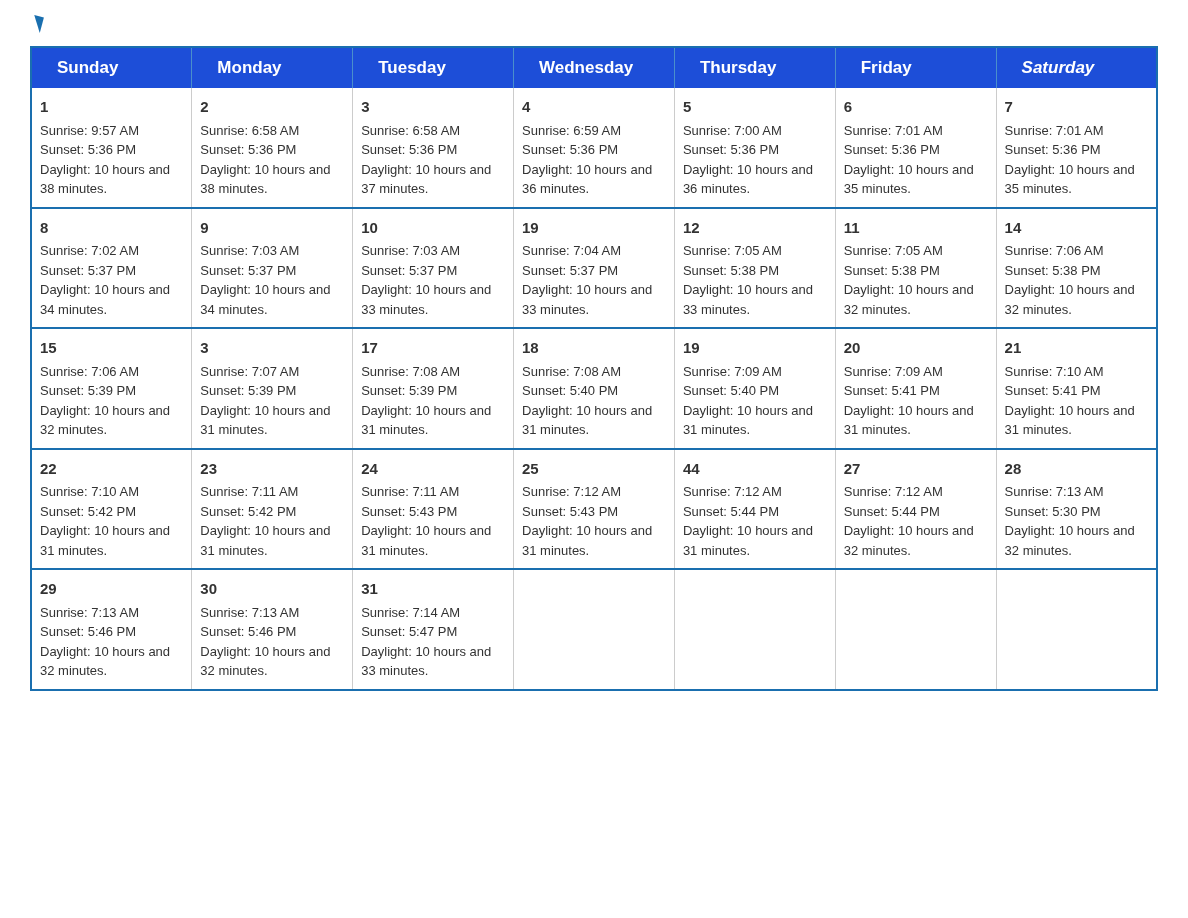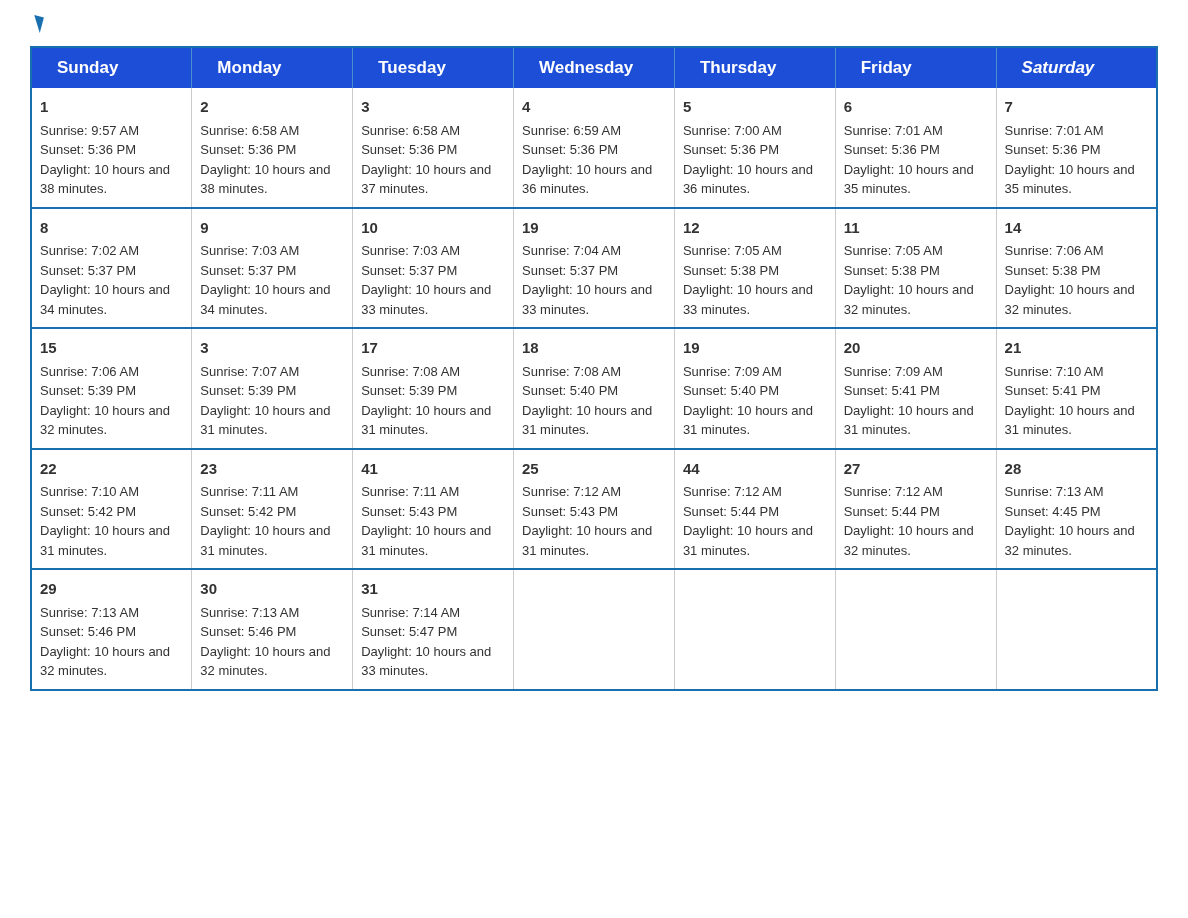--- a/index.html
+++ b/index.html
@@ -165,25 +165,25 @@
         <td><span class="day-num">3</span><span class="day-info">Sunrise: 7:07 AM</span><br><span class="day-info">Sunset: 5:39 PM</span><br><span class="day-info">Daylight: 10 hours and 31 minutes.</span></td>
         <td><span class="day-num">17</span><span class="day-info">Sunrise: 7:08 AM</span><br><span class="day-info">Sunset: 5:39 PM</span><br><span class="day-info">Daylight: 10 hours and 31 minutes.</span></td>
         <td><span class="day-num">18</span><span class="day-info">Sunrise: 7:08 AM</span><br><span class="day-info">Sunset: 5:40 PM</span><br><span class="day-info">Daylight: 10 hours and 31 minutes.</span></td>
         <td><span class="day-num">19</span><span class="day-info">Sunrise: 7:09 AM</span><br><span class="day-info">Sunset: 5:40 PM</span><br><span class="day-info">Daylight: 10 hours and 31 minutes.</span></td>
         <td><span class="day-num">20</span><span class="day-info">Sunrise: 7:09 AM</span><br><span class="day-info">Sunset: 5:41 PM</span><br><span class="day-info">Daylight: 10 hours and 31 minutes.</span></td>
         <td><span class="day-num">21</span><span class="day-info">Sunrise: 7:10 AM</span><br><span class="day-info">Sunset: 5:41 PM</span><br><span class="day-info">Daylight: 10 hours and 31 minutes.</span></td>
       </tr>
       <tr>
         <td><span class="day-num">22</span><span class="day-info">Sunrise: 7:10 AM</span><br><span class="day-info">Sunset: 5:42 PM</span><br><span class="day-info">Daylight: 10 hours and 31 minutes.</span></td>
         <td><span class="day-num">23</span><span class="day-info">Sunrise: 7:11 AM</span><br><span class="day-info">Sunset: 5:42 PM</span><br><span class="day-info">Daylight: 10 hours and 31 minutes.</span></td>
-        <td><span class="day-num">41</span><span class="day-info">Sunrise: 7:11 AM</span><br><span class="day-info">Sunset: 5:43 PM</span><br><span class="day-info">Daylight: 10 hours and 31 minutes.</span></td>
+        <td><span class="day-num">24</span><span class="day-info">Sunrise: 7:11 AM</span><br><span class="day-info">Sunset: 5:43 PM</span><br><span class="day-info">Daylight: 10 hours and 31 minutes.</span></td>
         <td><span class="day-num">25</span><span class="day-info">Sunrise: 7:12 AM</span><br><span class="day-info">Sunset: 5:43 PM</span><br><span class="day-info">Daylight: 10 hours and 31 minutes.</span></td>
         <td><span class="day-num">44</span><span class="day-info">Sunrise: 7:12 AM</span><br><span class="day-info">Sunset: 5:44 PM</span><br><span class="day-info">Daylight: 10 hours and 31 minutes.</span></td>
         <td><span class="day-num">27</span><span class="day-info">Sunrise: 7:12 AM</span><br><span class="day-info">Sunset: 5:44 PM</span><br><span class="day-info">Daylight: 10 hours and 32 minutes.</span></td>
-        <td><span class="day-num">28</span><span class="day-info">Sunrise: 7:13 AM</span><br><span class="day-info">Sunset: 4:45 PM</span><br><span class="day-info">Daylight: 10 hours and 32 minutes.</span></td>
+        <td><span class="day-num">28</span><span class="day-info">Sunrise: 7:13 AM</span><br><span class="day-info">Sunset: 5:30 PM</span><br><span class="day-info">Daylight: 10 hours and 32 minutes.</span></td>
       </tr>
       <tr>
         <td><span class="day-num">29</span><span class="day-info">Sunrise: 7:13 AM</span><br><span class="day-info">Sunset: 5:46 PM</span><br><span class="day-info">Daylight: 10 hours and 32 minutes.</span></td>
         <td><span class="day-num">30</span><span class="day-info">Sunrise: 7:13 AM</span><br><span class="day-info">Sunset: 5:46 PM</span><br><span class="day-info">Daylight: 10 hours and 32 minutes.</span></td>
         <td><span class="day-num">31</span><span class="day-info">Sunrise: 7:14 AM</span><br><span class="day-info">Sunset: 5:47 PM</span><br><span class="day-info">Daylight: 10 hours and 33 minutes.</span></td>
         <td class="empty-cell"></td>
         <td class="empty-cell"></td>
         <td class="empty-cell"></td>
         <td class="empty-cell"></td>
       </tr>

